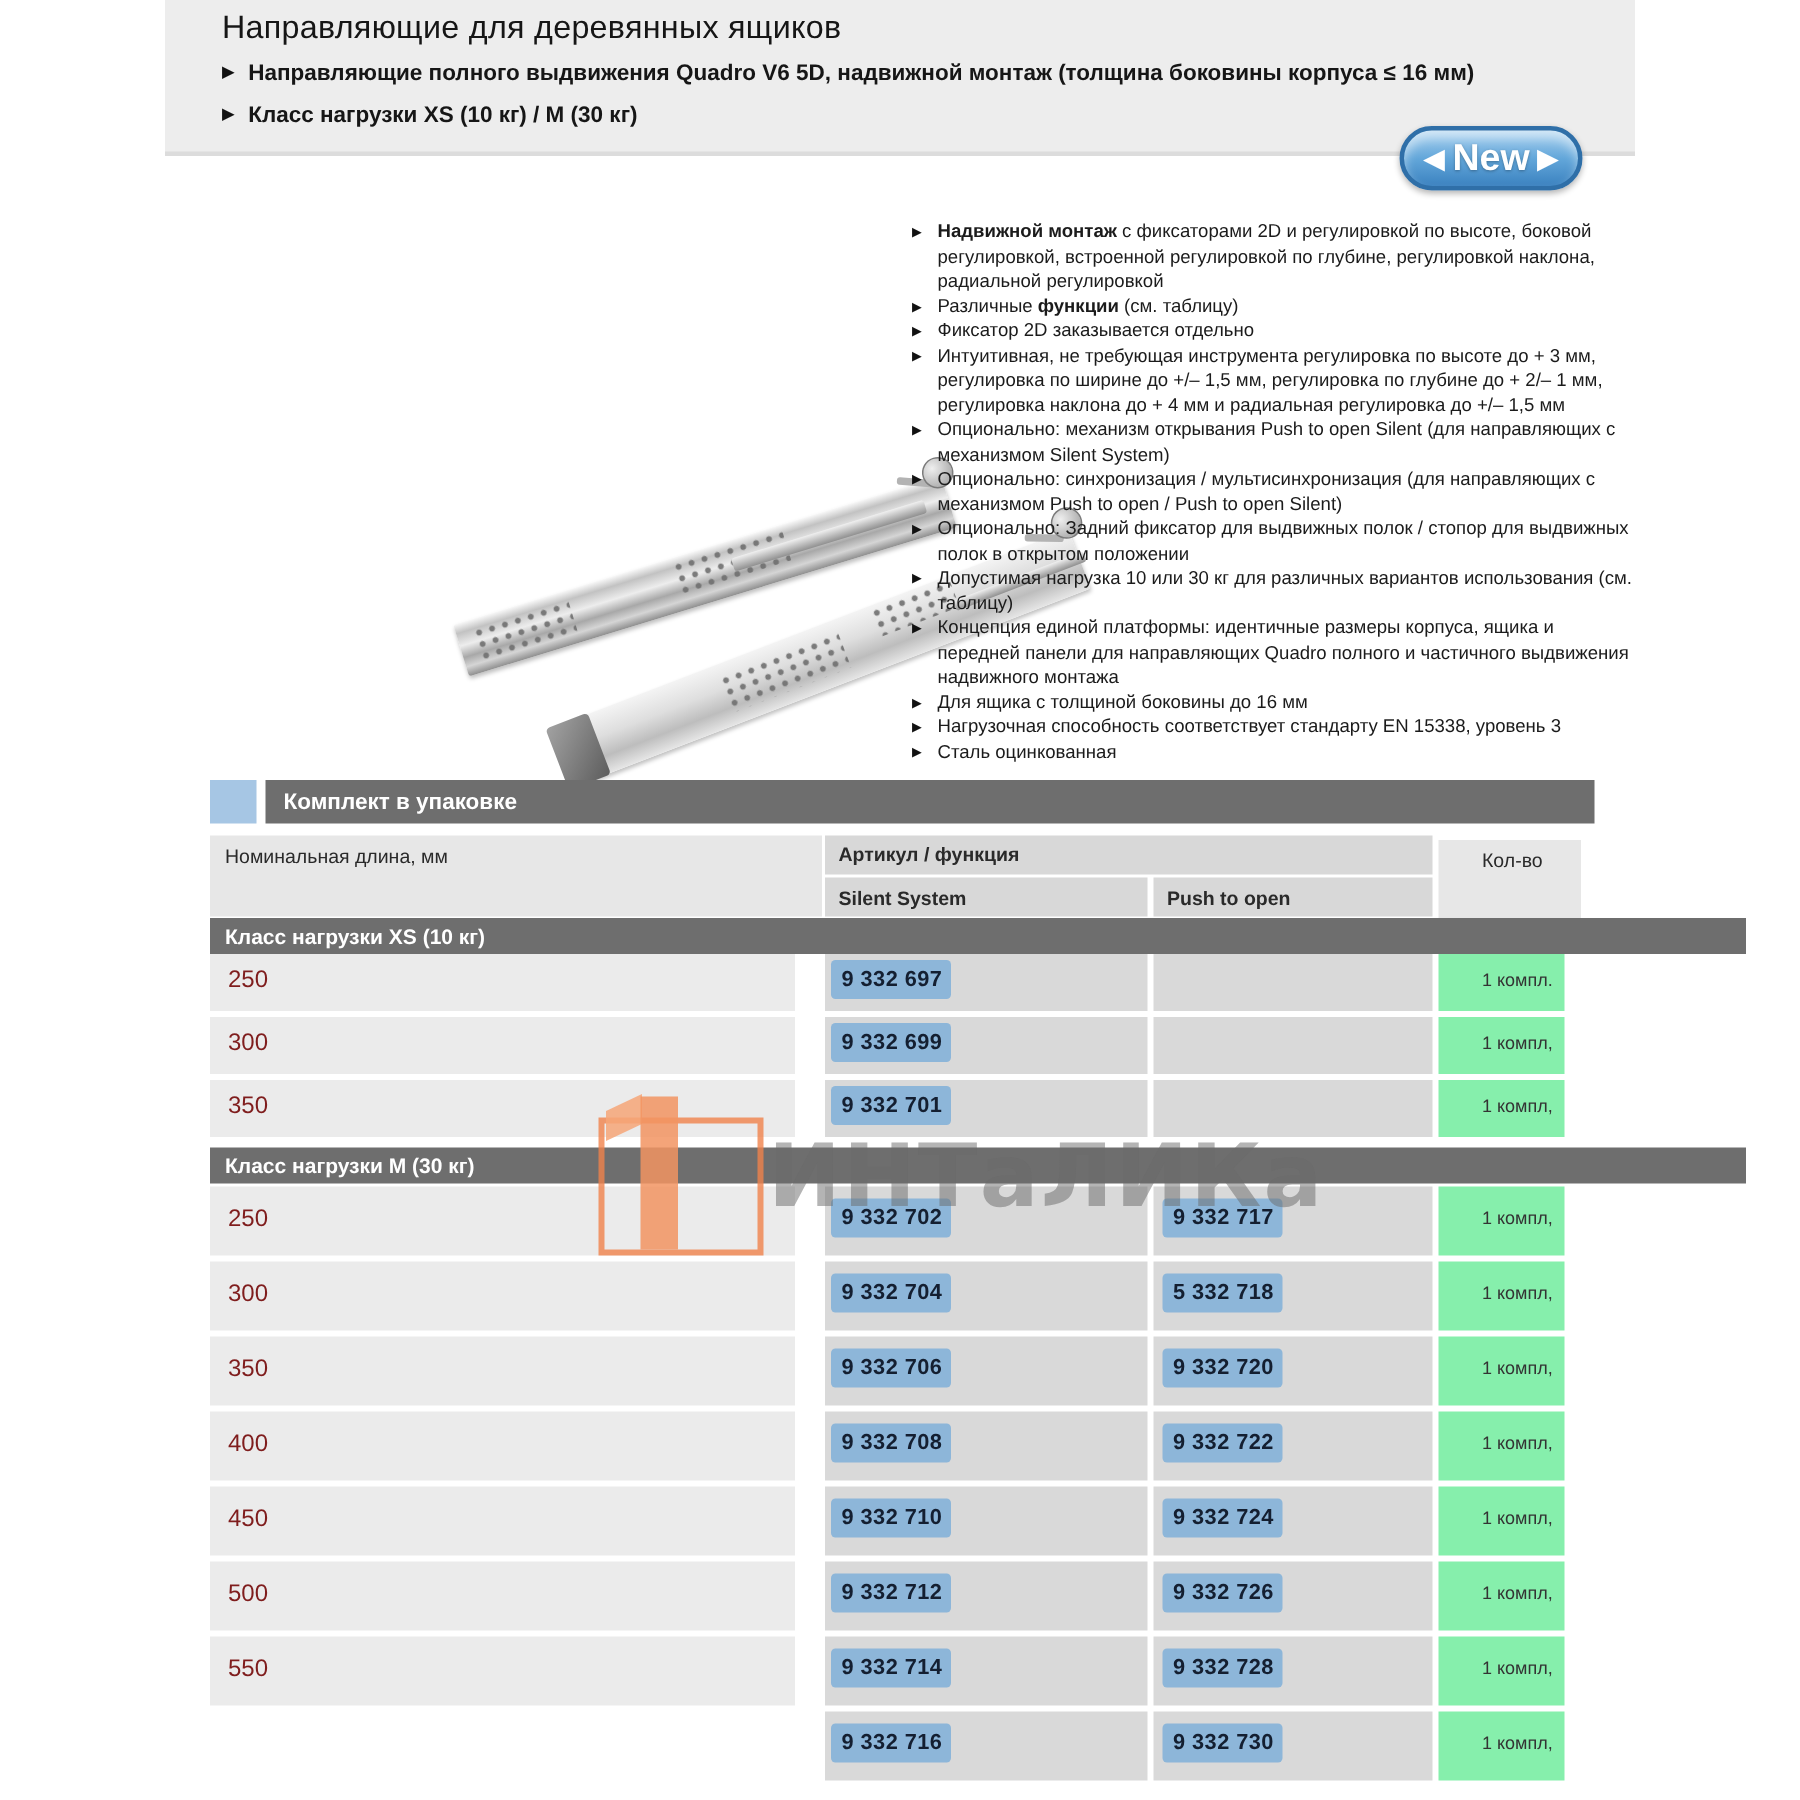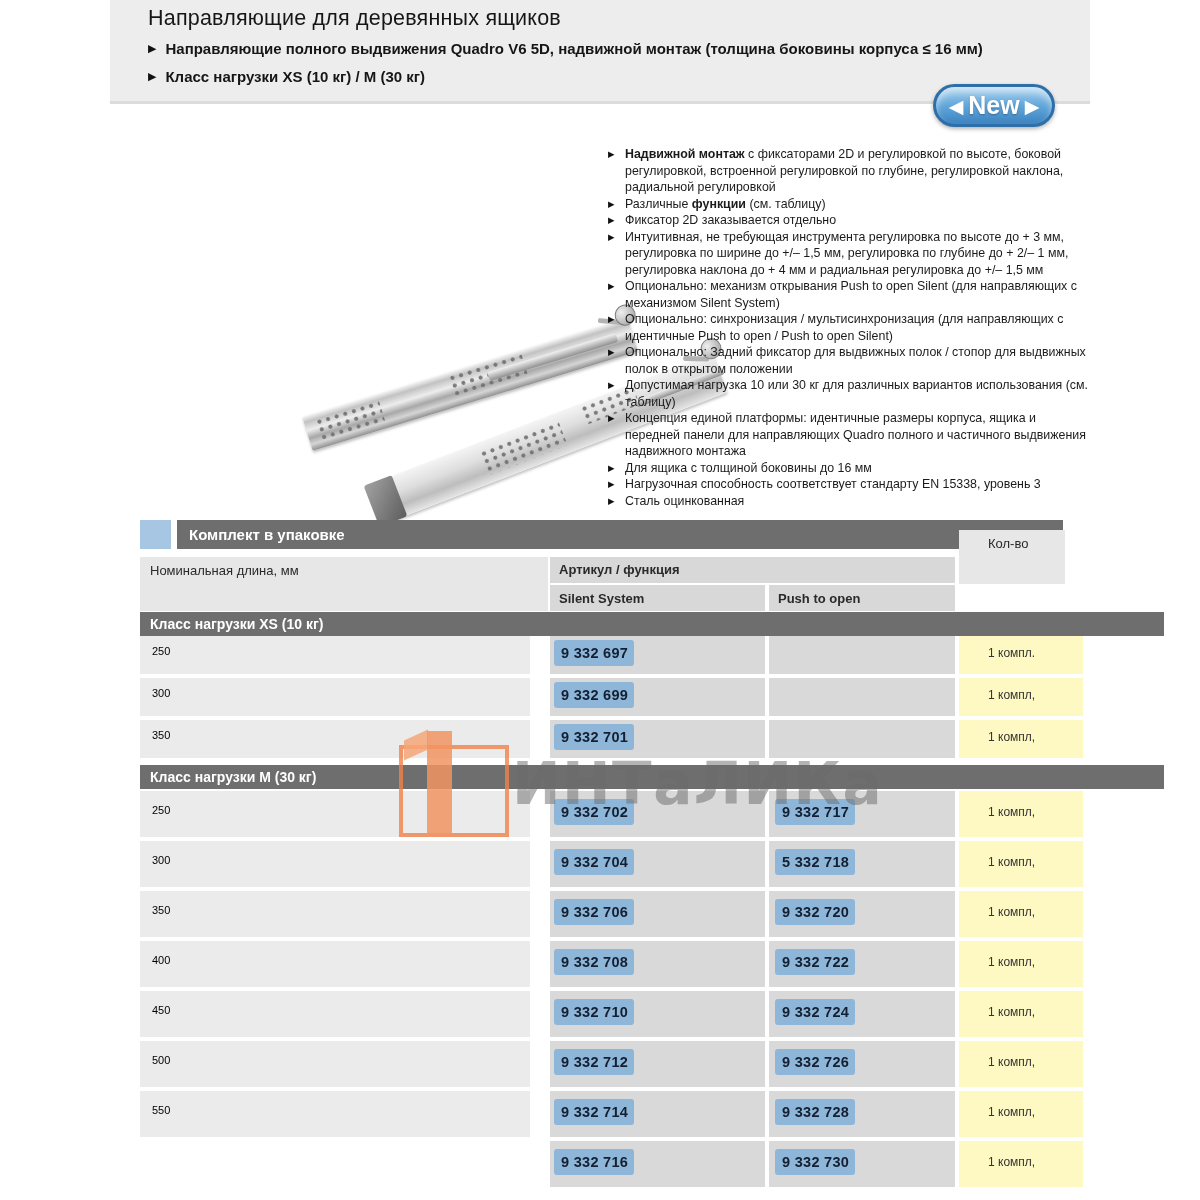--- a/index.html
+++ b/index.html
@@ -54,33 +54,33 @@
 
   
   .tbl-titlebar-sq { position:absolute; left:140px; top:520px; width:31px; height:29px; background:#a6c6e4; }
   .tbl-titlebar { position:absolute; left:177px; top:520px; width:886px; height:29px; background:#6e6e6e;
     color:#fff; font-size:15px; font-weight:700; line-height:29px; padding-left:12px; }
   .hcell { position:absolute; color:#2a2a2a; font-size:13px; }
   .hc1 { left:140px; top:557px; width:408px; height:54px; background:#e7e7e7; padding:6px 0 0 10px; }
   .hc-article { left:550px; top:557px; width:405px; height:26px; background:#d8d8d8; padding:5px 0 0 9px; font-weight:700; }
   .hc-silent { left:550px; top:585px; width:215px; height:26px; background:#d8d8d8; padding:6px 0 0 9px; font-weight:700; }
   .hc-push { left:769px; top:585px; width:186px; height:26px; background:#d8d8d8; padding:6px 0 0 9px; font-weight:700; }
-  .hc-qty { left:959px; top:530px; width:106px; height:54px; background:#e7e7e7; padding:6px 0 0 29px; }
+  .hc-qty { left:959px; top:560px; width:95px; height:54px; background:#e7e7e7; padding:6px 0 0 29px; }
 
   .secbar { position:absolute; left:140px; width:1024px; height:24px; background:#6e6e6e;
     color:#fff; font-size:14px; font-weight:700; line-height:24px; padding-left:10px; }
   .sec-xs { top:612px; } .sec-m { top:765px; }
 
   .trow { position:absolute; left:140px; width:920px; }
   .xsrow { height:38px; } .mrow { height:46px; }
   .trow .cell { position:absolute; top:0; bottom:0; }
-  .trow .c1 { left:0; width:390px; background:#ebebeb; font-size:11px; color:#000000; padding:9px 0 0 12px; }
+  .trow .c1 { left:0; width:390px; background:#ebebeb; font-size:16px; color:#7f1d1d; padding:9px 0 0 12px; }
   .trow .c2 { left:410px; width:215px; background:#d9d9d9; }
   .trow .c3 { left:629px; width:186px; background:#d9d9d9; }
-  .trow .c4 { left:819px; width:124px; background:#fef9c3; font-size:12px; color:#333; padding:10px 0 0 29px; }
+  .trow .c4 { left:819px; width:84px; background:#86efac; font-size:12px; color:#333; padding:10px 0 0 29px; }
   .mrow .c1 { padding-top:13px; } .mrow .c4 { padding-top:14px; }
   .chip { position:absolute; left:4px; top:4px; width:80px; height:26px; background:#8db6d9; border-radius:3px;
     font-size:14.5px; font-weight:700; color:#141f31; line-height:26px; padding-left:7px; letter-spacing:0.3px; }
   .c3 .chip { left:6px; }
   .mrow .chip { top:8px; }
 
   
   .wm { position:absolute; z-index:60; pointer-events:none; }
   .wm-logo { left:399px; top:745px; width:110px; height:92px; border:4px solid rgba(240,130,75,.8); }
   .wm-stem { position:absolute; left:24px; top:-18px; width:25px; height:102px; background:rgba(242,148,98,.85); }
@@ -147,21 +147,21 @@
     <div class="feat">
         <span class="mk">▶</span>
         <span class="tx"><span></span><b></b><span>Интуитивная, не требующая инструмента регулировка по высоте до + 3 мм, регулировка по ширине до +/– 1,5 мм, регулировка по глубине до + 2/– 1 мм, регулировка наклона до + 4 мм и радиальная регулировка до +/– 1,5 мм</span></span>
       </div>
     <div class="feat">
         <span class="mk">▶</span>
         <span class="tx"><span></span><b></b><span>Опционально: механизм открывания Push to open Silent (для направляющих с механизмом Silent System)</span></span>
       </div>
     <div class="feat">
         <span class="mk">▶</span>
-        <span class="tx"><span></span><b></b><span>Опционально: синхронизация / мультисинхронизация (для направляющих с идентичные Push to open / Push to open Silent)</span></span>
+        <span class="tx"><span></span><b></b><span>Опционально: синхронизация / мультисинхронизация (для направляющих с механизмом Push to open / Push to open Silent)</span></span>
       </div>
     <div class="feat">
         <span class="mk">▶</span>
         <span class="tx"><span></span><b></b><span>Опционально: Задний фиксатор для выдвижных полок / стопор для выдвижных полок в открытом положении</span></span>
       </div>
     <div class="feat">
         <span class="mk">▶</span>
         <span class="tx"><span></span><b></b><span>Допустимая нагрузка 10 или 30 кг для различных вариантов использования (см. таблицу)</span></span>
       </div>
     <div class="feat">

